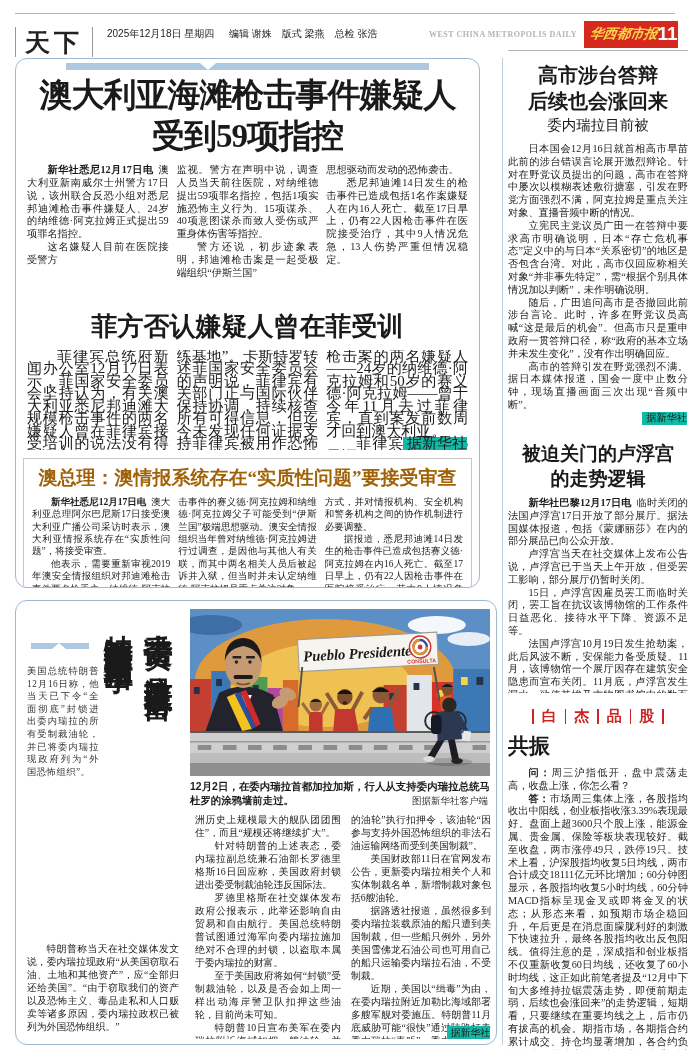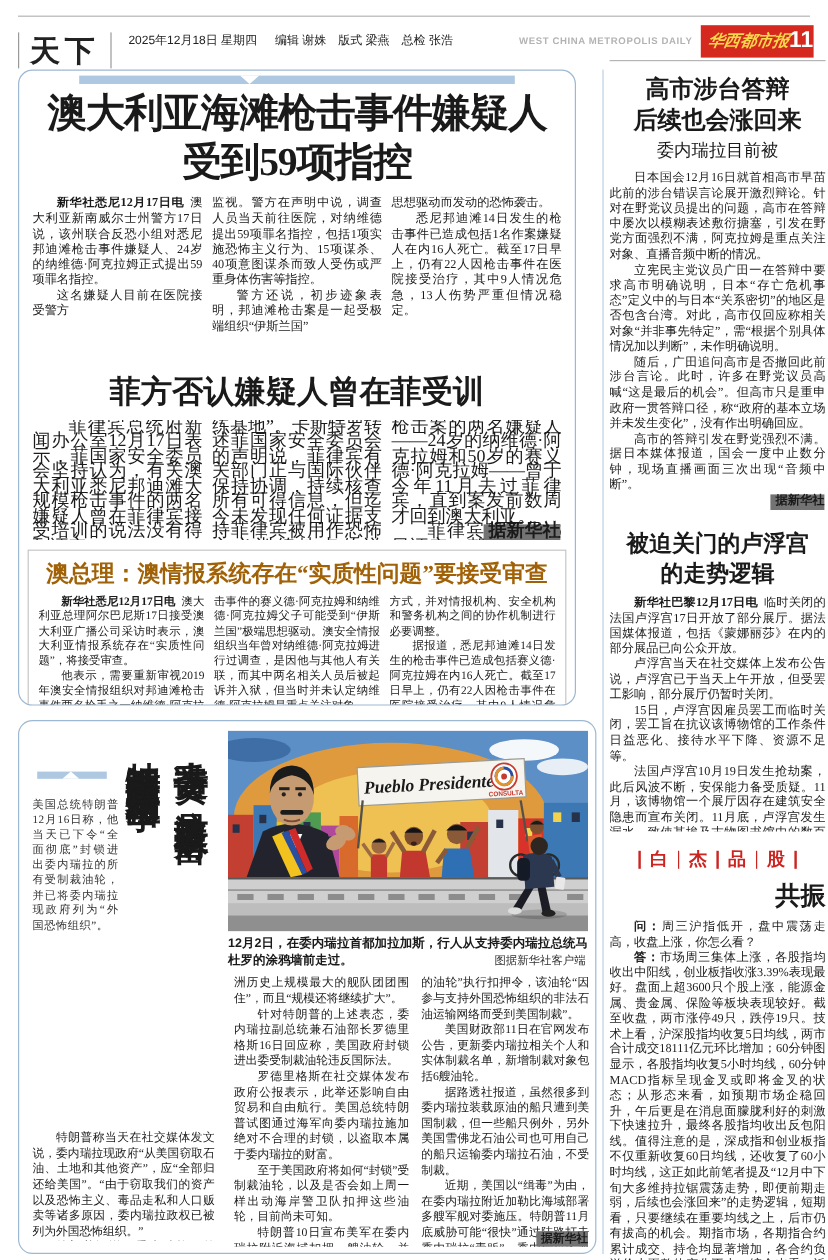--- a/index.html
+++ b/index.html
@@ -7,31 +7,31 @@
         font-family:"Liberation Serif","DejaVu Serif",serif;color:#1a1a1a;}
   .hairline{position:absolute;background:#b5b5b5;}
   
   .masthead{position:absolute;left:15px;right:12px;top:19px;height:30px;display:flex;align-items:center;}
   .section-tab{display:flex;align-items:center;gap:9px;margin-top:16px;}
   .vbar{width:1px;height:30px;background:#9a9a9a;}
   .section-name{font-family:"Liberation Sans","DejaVu Sans",sans-serif;font-weight:bold;font-size:25px;letter-spacing:4px;color:#222;}
   .dateinfo{margin-left:14px;font-family:"Liberation Sans","DejaVu Sans",sans-serif;font-size:10px;color:#222;white-space:nowrap;}
   .dateinfo .staff{margin-left:12px;}
   .mast-right{margin-left:auto;display:flex;align-items:center;gap:7px;}
-  .paper-en{font-family:Liberation Sans, sans-serif;font-size:8px;font-weight:bold;color:#b3b3b3;letter-spacing:.5px;}
+  .paper-en{font-family:Liberation Serif, serif;font-size:8px;font-weight:bold;color:#b3b3b3;letter-spacing:.5px;}
   .paper-logo{width:94px;height:27px;background:#d5281e;display:flex;align-items:center;justify-content:space-between;padding:0 6px;box-sizing:border-box;}
   .logo-cn{color:#f7d84a;font-weight:900;font-style:italic;font-size:13.5px;transform:skewX(-10deg);white-space:nowrap;}
   .page-no{color:#fff;font-family:"Liberation Sans","DejaVu Sans",sans-serif;font-weight:900;font-size:19px;}
   
   .para{margin:0;text-indent:2em;}
   .cont p:first-child{text-indent:0;}
   .dl{font-weight:bold;margin-right:5px;}
   .cols{display:flex;gap:8px;}
   .col{flex:1;overflow:hidden;text-align:justify;position:relative;}
-  .colcredit{position:absolute;right:1px;bottom:0;font-weight:bold;background:#737373;padding-left:4px;}
+  .colcredit{position:absolute;right:1px;bottom:0;font-weight:normal;background:#14b8a6;padding-left:4px;}
   
   .box1{position:absolute;left:15px;top:58px;width:465px;height:530px;border:1px solid #9db8d2;border-radius:12px;
         box-sizing:border-box;padding:0 11px;overflow:hidden;}
   .band{position:absolute;top:4px;left:50px;right:50px;height:7px;background:#adc8e0;}
   .band .notch{position:absolute;left:37%;top:0;width:0;height:0;border-left:8px solid transparent;border-right:8px solid transparent;border-top:7px solid #fff;}
   .h1{margin:16px 0 7px;text-align:center;font-weight:900;font-size:33px;line-height:1.24;letter-spacing:-1px;}
   .cols-a{height:138px;font-size:10.2px;line-height:12.9px;}
   .h2{margin:7px 0 6px;text-align:center;font-weight:900;font-size:26px;}
   .cols-b{height:100px;font-size:15px;line-height:12.5px;}
   .review{border:1px solid #c6c6c6;margin:8px -4px 0;padding:3px 8px 6px;}
@@ -59,21 +59,21 @@
   .vdivider{position:absolute;left:502px;top:58px;width:1px;height:987px;background:#bcd0e2;}
   .t-title{margin:4px 0 0;text-align:center;font-weight:900;font-size:20px;line-height:26px;}
   .t-sub{margin:2px 0 8px;text-align:center;font-size:14.5px;font-weight:normal;}
   .sbody{font-size:10.2px;line-height:12.8px;text-align:justify;overflow:hidden;position:relative;}
   .t-body{height:282px;}
   .l-title{margin:16px 0 6px;text-align:center;font-weight:900;font-size:19px;line-height:25px;}
   .l-body{height:196px;}
   .brand{display:flex;justify-content:center;align-items:center;gap:8px;margin-top:14px;}
   .brand .ch{color:#cc2420;font-weight:900;font-size:15px;font-family:"Liberation Sans","DejaVu Sans",sans-serif;}
   .rbar{width:1.5px;height:15px;background:#cc2420;}
-  .s-title{margin:6px 0 7px;text-align:right;font-weight:900;font-size:21px;}
+  .s-title{margin:6px 0 7px;text-align:left;font-weight:900;font-size:21px;}
   .s-body{height:346px;color:#222;}
 </style>
 </head>
 <body>
 
 <div class="page">
   <div class="hairline" style="left:15px;right:15px;top:13px;height:1px;"></div>
 
   <header class="masthead">
     <div class="section-tab">

